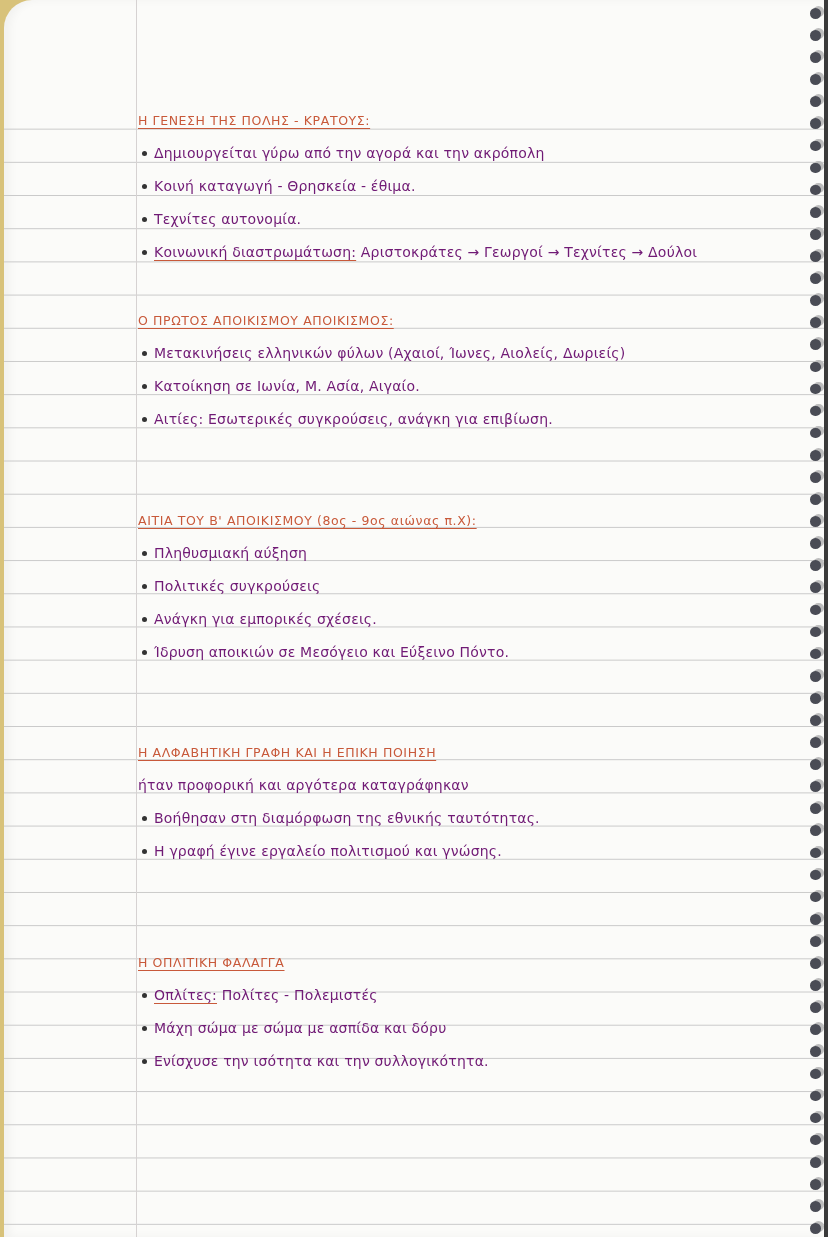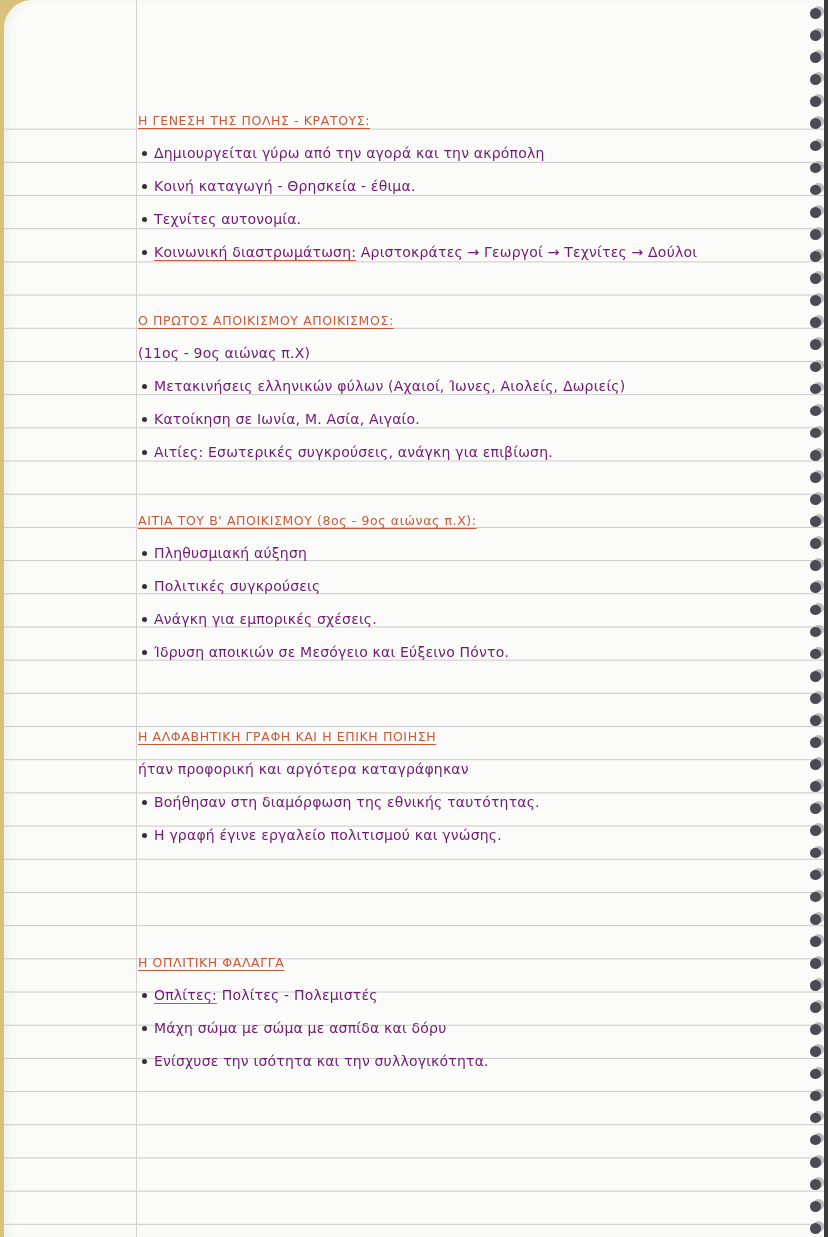--- a/index.html
+++ b/index.html
@@ -87,35 +87,34 @@
     <div class="section" style="top:104px;">
       <div class="heading">Η ΓΕΝΕΣΗ ΤΗΣ ΠΟΛΗΣ - ΚΡΑΤΟΥΣ:</div>
       <div class="line"><span class="bullet"></span><span>Δημιουργείται γύρω από την αγορά και την ακρόπολη</span></div>
       <div class="line"><span class="bullet"></span><span>Κοινή καταγωγή - Θρησκεία - έθιμα.</span></div>
       <div class="line"><span class="bullet"></span><span>Τεχνίτες αυτονομία.</span></div>
       <div class="line"><span class="bullet"></span><span class="ul">Κοινωνική διαστρωμάτωση:</span><span> Αριστοκράτες → Γεωργοί → Τεχνίτες → Δούλοι</span></div>
     </div>
 
     <div class="section" style="top:304px;">
       <div class="heading">Ο ΠΡΩΤΟΣ ΑΠΟΙΚΙΣΜΟΥ ΑΠΟΙΚΙΣΜΟΣ:</div>
-      <div class="line">(11ος - 9ος αιώνας π.Χ)</div>
       <div class="line"><span class="bullet"></span><span>Μετακινήσεις ελληνικών φύλων (Αχαιοί, Ίωνες, Αιολείς, Δωριείς)</span></div>
       <div class="line"><span class="bullet"></span><span>Κατοίκηση σε Ιωνία, Μ. Ασία, Αιγαίο.</span></div>
       <div class="line"><span class="bullet"></span><span>Αιτίες: Εσωτερικές συγκρούσεις, ανάγκη για επιβίωση.</span></div>
     </div>
 
     <div class="section" style="top:504px;">
       <div class="heading">ΑΙΤΙΑ ΤΟΥ Β' ΑΠΟΙΚΙΣΜΟΥ (8ος - 9ος αιώνας π.Χ):</div>
       <div class="line"><span class="bullet"></span><span>Πληθυσμιακή αύξηση</span></div>
       <div class="line"><span class="bullet"></span><span>Πολιτικές συγκρούσεις</span></div>
       <div class="line"><span class="bullet"></span><span>Ανάγκη για εμπορικές σχέσεις.</span></div>
       <div class="line"><span class="bullet"></span><span>Ίδρυση αποικιών σε Μεσόγειο και Εύξεινο Πόντο.</span></div>
     </div>
 
-    <div class="section" style="top:720px;">
+    <div class="section" style="top:736px;">
       <div class="heading">Η ΑΛΦΑΒΗΤΙΚΗ ΓΡΑΦΗ ΚΑΙ Η ΕΠΙΚΗ ΠΟΙΗΣΗ</div>
       <div class="line">ήταν προφορική  και αργότερα καταγράφηκαν</div>
       <div class="line"><span class="bullet"></span><span>Βοήθησαν στη διαμόρφωση της εθνικής ταυτότητας.</span></div>
       <div class="line"><span class="bullet"></span><span>Η γραφή έγινε εργαλείο πολιτισμού και γνώσης.</span></div>
     </div>
 
     <div class="section" style="top:946px;">
       <div class="heading">Η ΟΠΛΙΤΙΚΗ ΦΑΛΑΓΓΑ</div>
       <div class="line"><span class="bullet"></span><span class="ul">Οπλίτες:</span><span> Πολίτες - Πολεμιστές</span></div>
       <div class="line"><span class="bullet"></span><span>Μάχη σώμα με σώμα με ασπίδα και δόρυ</span></div>

